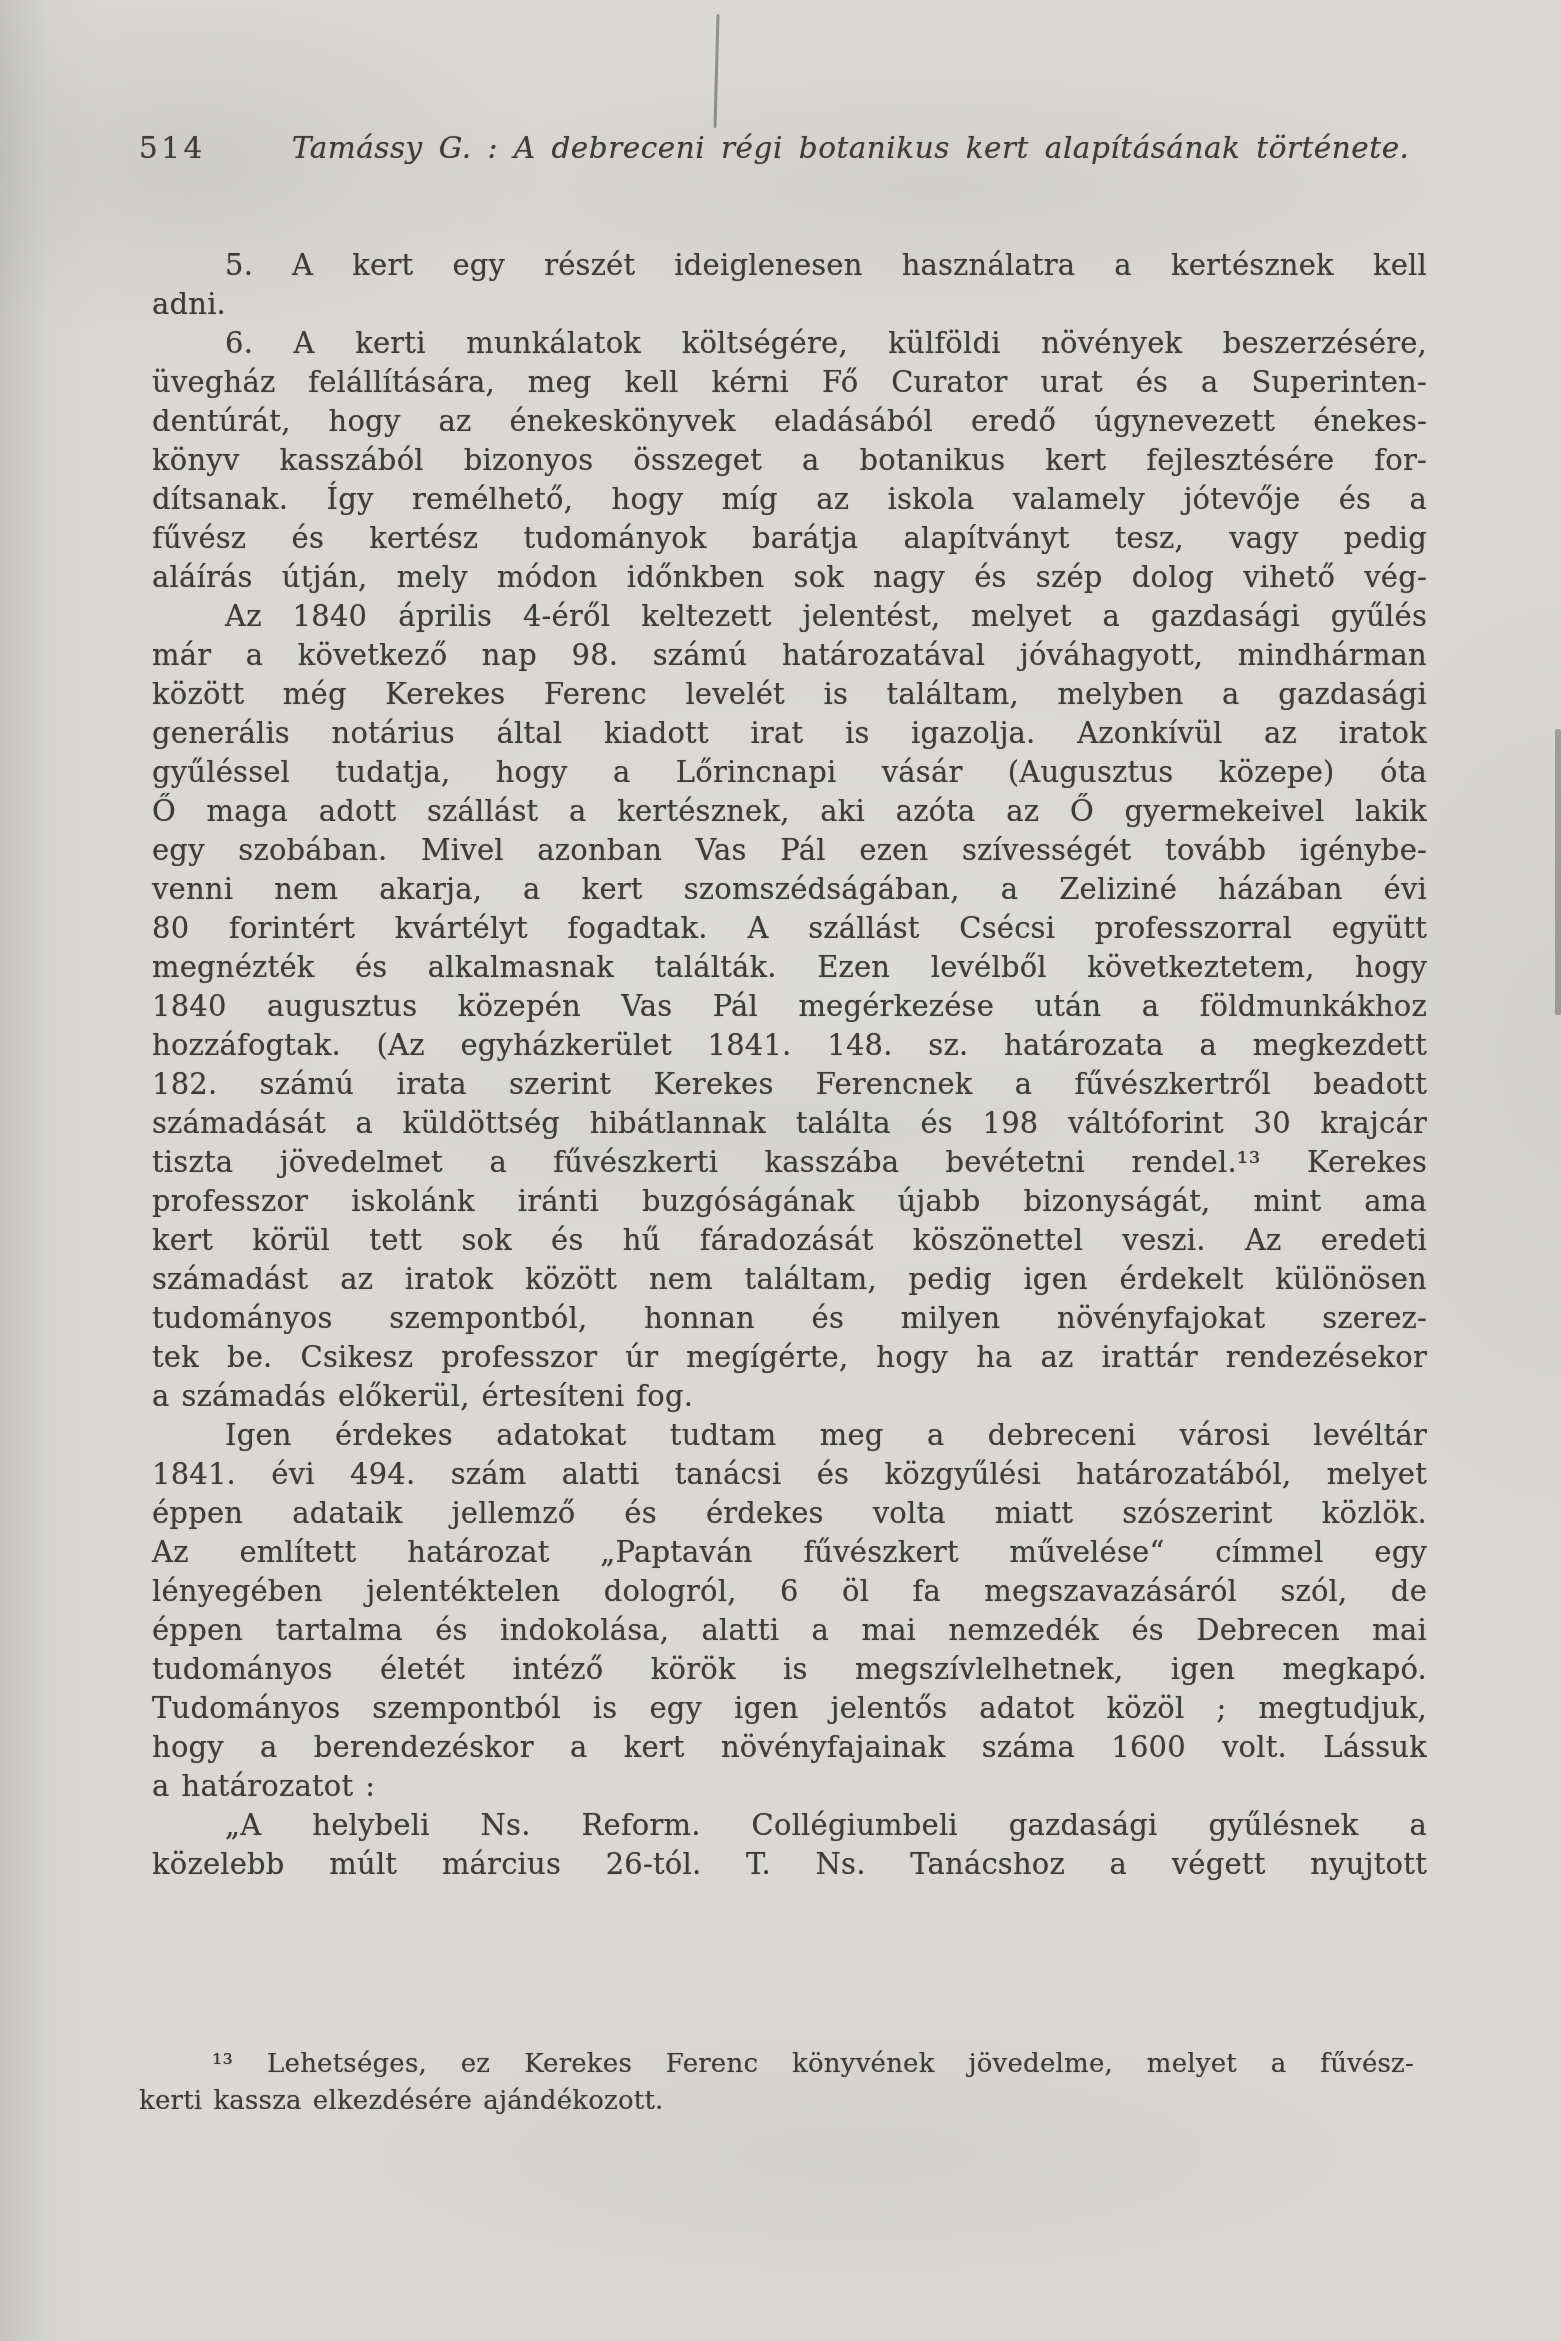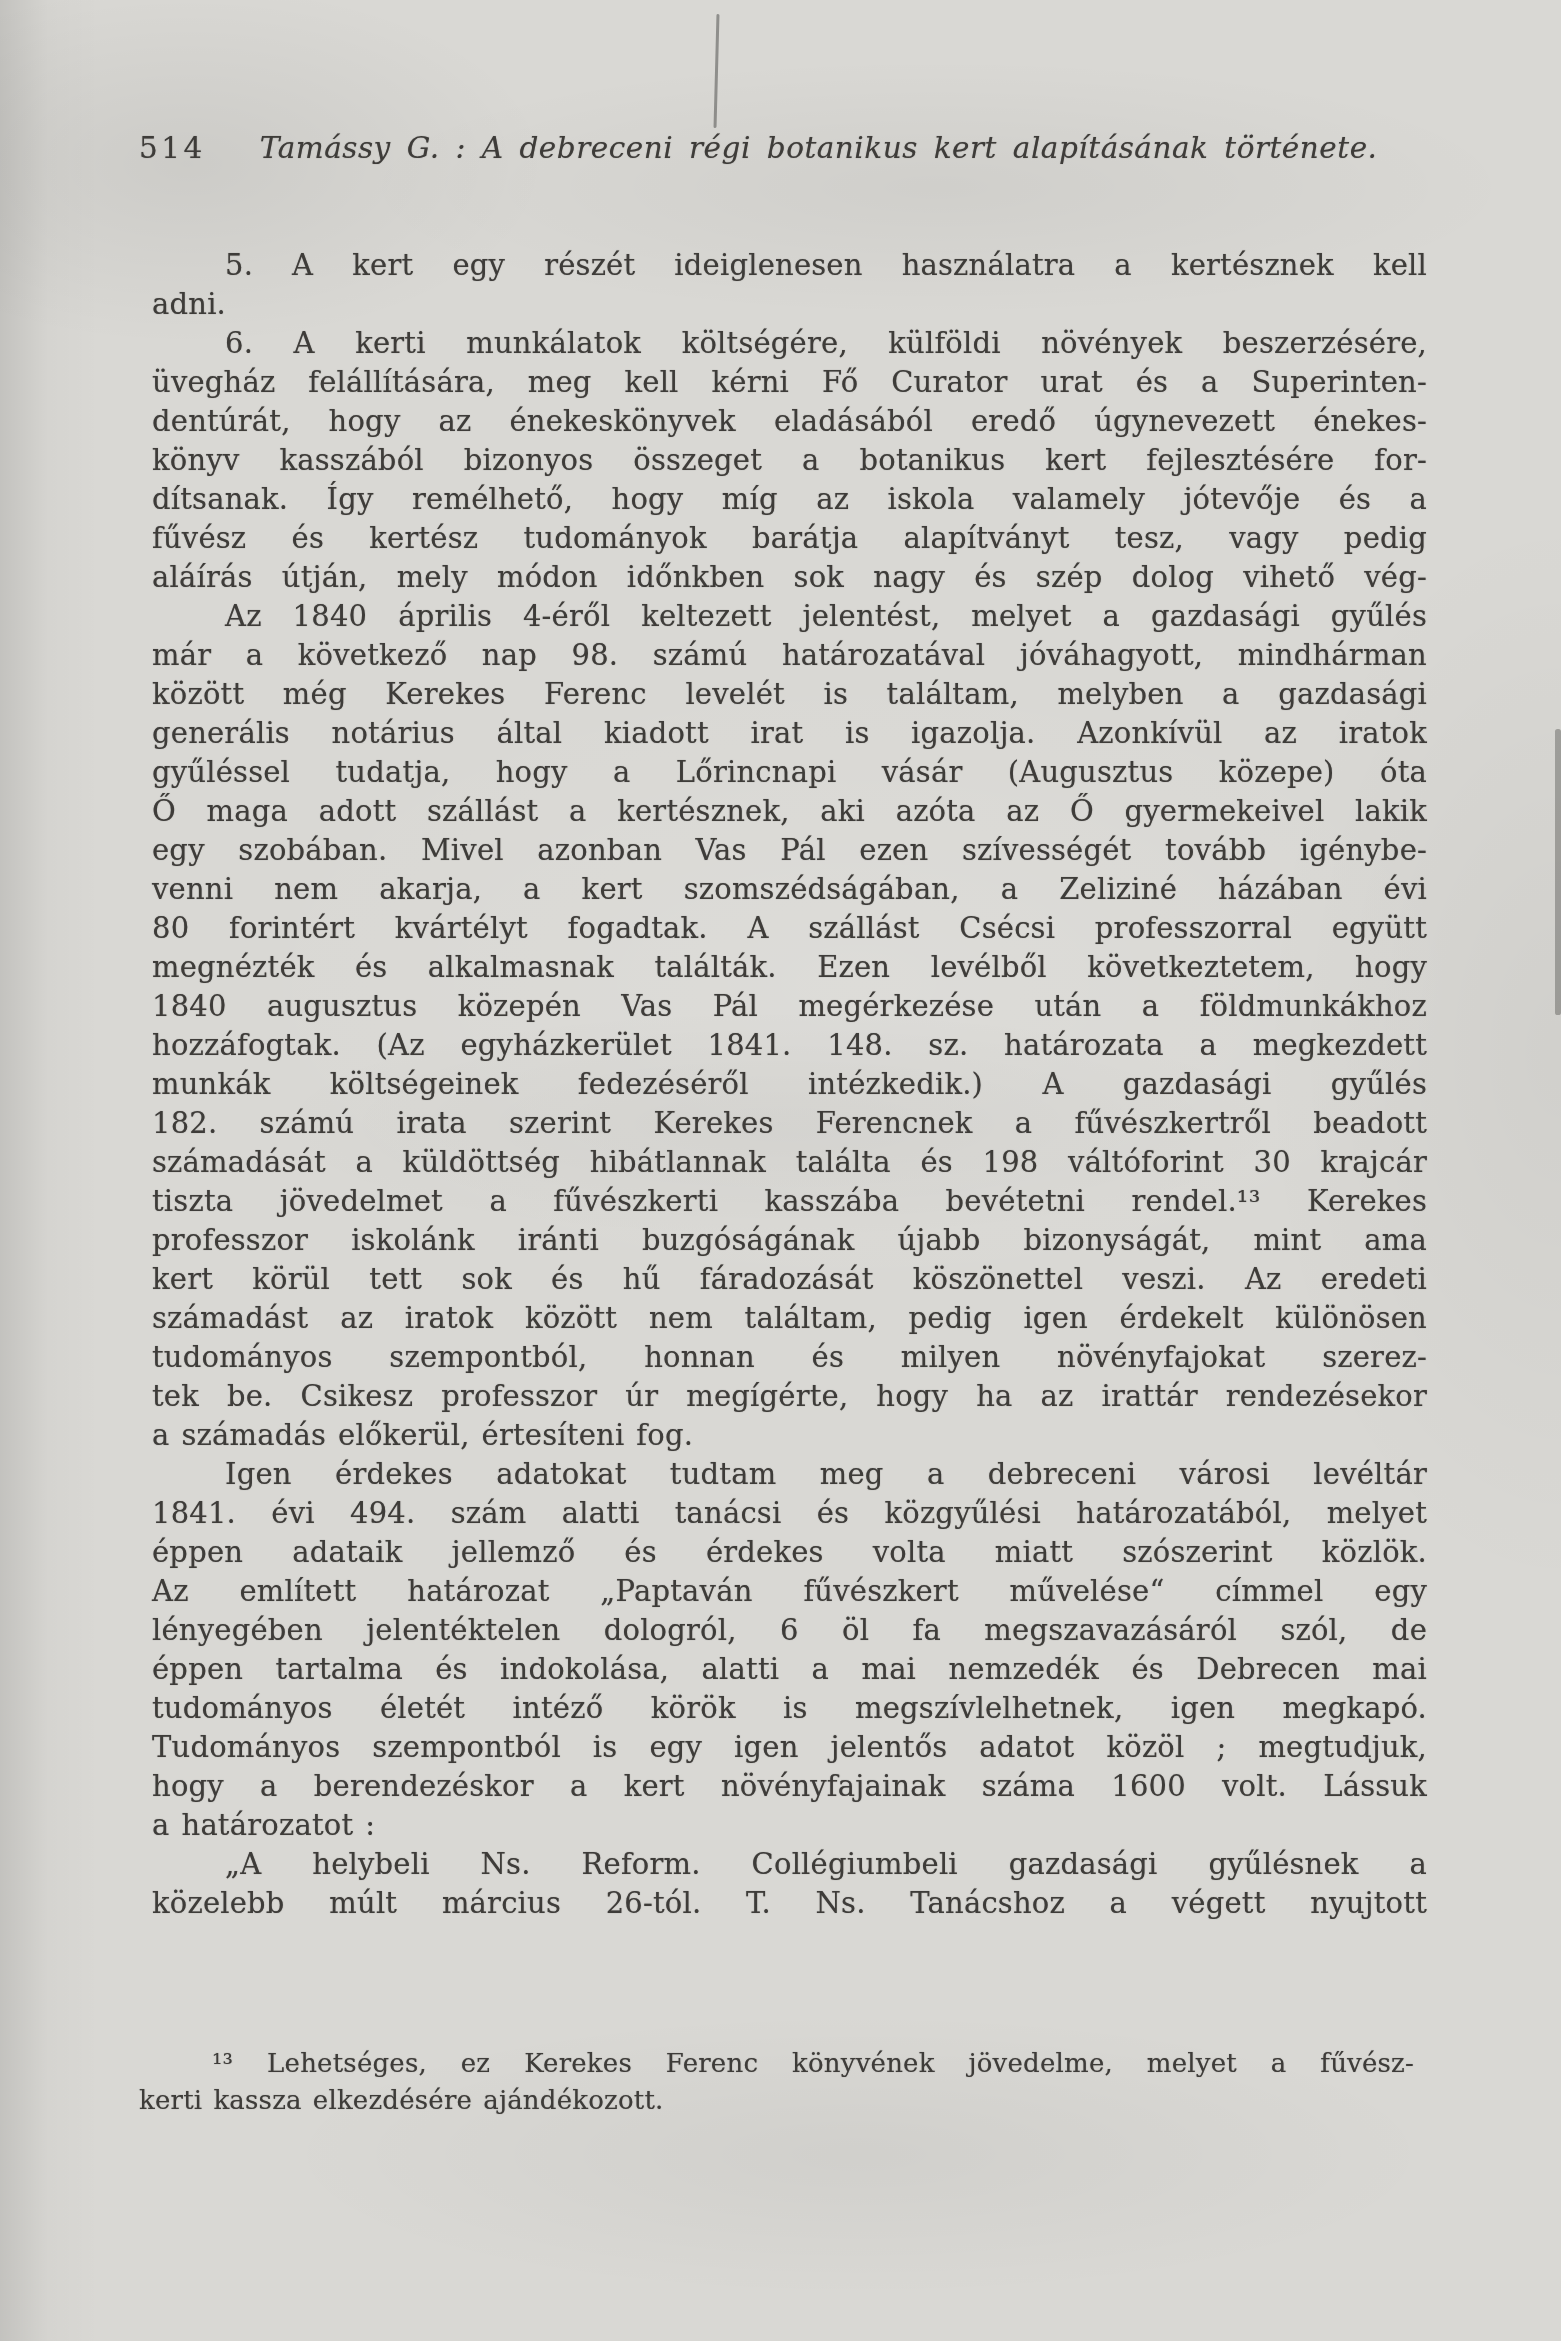--- a/index.html
+++ b/index.html
@@ -41,21 +41,21 @@
   .header{
     position:absolute;
     top:130px;left:139px;width:1275px;
     display:flex;align-items:flex-start;
     font-size:29.5px;line-height:36px;
     white-space:nowrap;
   }
   .pagenum{letter-spacing:3.5px;}
   .runtitle{
     font-style:italic;
-    margin-left:54px;
+    margin-left:86px;
     letter-spacing:0.5px;
     word-spacing:6px;
   }
   .bodytext{
     position:absolute;
     top:246px;left:152px;width:1275px;
     font-size:29px;
     line-height:39px;
   }
   .footnote{
@@ -100,21 +100,20 @@
       <div class="line">között még Kerekes Ferenc levelét is találtam, melyben a gazdasági</div>
       <div class="line">generális notárius által kiadott irat is igazolja. Azonkívül az iratok</div>
       <div class="line">gyűléssel tudatja, hogy a Lőrincnapi vásár (Augusztus közepe) óta</div>
       <div class="line">Ő maga adott szállást a kertésznek, aki azóta az Ő gyermekeivel lakik</div>
       <div class="line">egy szobában. Mivel azonban Vas Pál ezen szívességét tovább igénybe-</div>
       <div class="line">venni nem akarja, a kert szomszédságában, a Zeliziné házában évi</div>
       <div class="line">80 forintért kvártélyt fogadtak. A szállást Csécsi professzorral együtt</div>
       <div class="line">megnézték és alkalmasnak találták. Ezen levélből következtetem, hogy</div>
       <div class="line">1840 augusztus közepén Vas Pál megérkezése után a földmunkákhoz</div>
       <div class="line">hozzáfogtak. (Az egyházkerület 1841. 148. sz. határozata a megkezdett</div>
-      <div class="line">munkák költségeinek fedezéséről intézkedik.) A gazdasági gyűlés</div>
       <div class="line">182. számú irata szerint Kerekes Ferencnek a fűvészkertről beadott</div>
       <div class="line">számadását a küldöttség hibátlannak találta és 198 váltóforint 30 krajcár</div>
       <div class="line">tiszta jövedelmet a fűvészkerti kasszába bevétetni rendel.¹³ Kerekes</div>
       <div class="line">professzor iskolánk iránti buzgóságának újabb bizonyságát, mint ama</div>
       <div class="line">kert körül tett sok és hű fáradozását köszönettel veszi. Az eredeti</div>
       <div class="line">számadást az iratok között nem találtam, pedig igen érdekelt különösen</div>
       <div class="line">tudományos szempontból, honnan és milyen növényfajokat szerez-</div>
       <div class="line">tek be. Csikesz professzor úr megígérte, hogy ha az irattár rendezésekor</div>
       <div class="line endline">a számadás előkerül, értesíteni fog.</div>
       <div class="line indent">Igen érdekes adatokat tudtam meg a debreceni városi levéltár</div>

